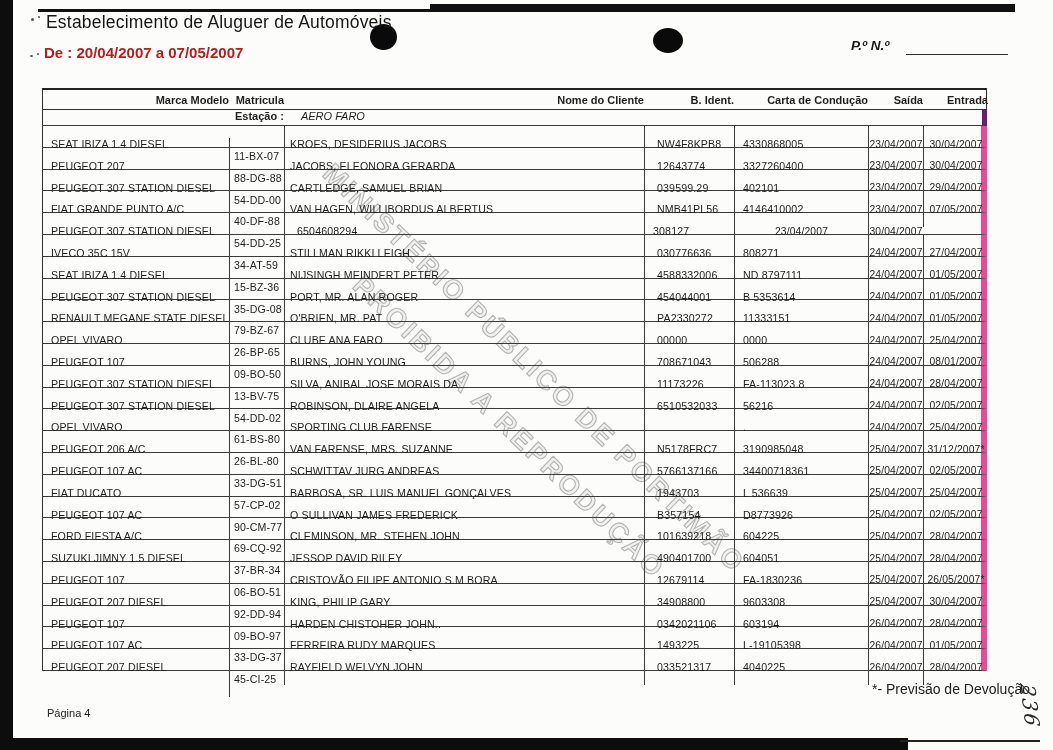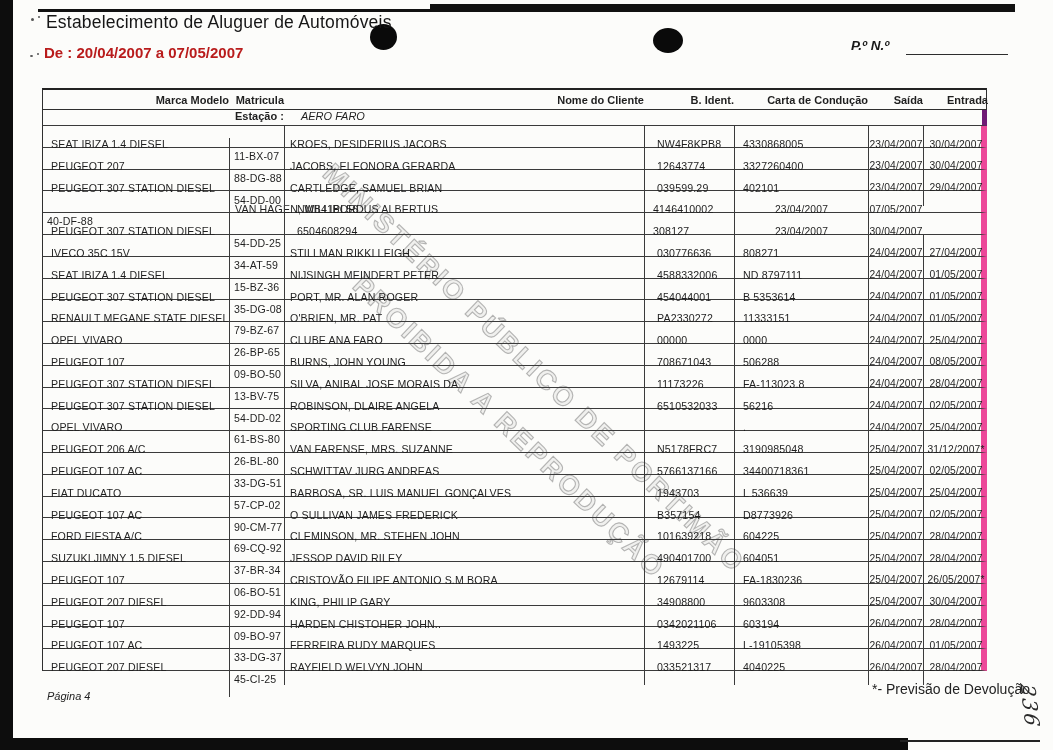--- a/index.html
+++ b/index.html
@@ -56,21 +56,21 @@
   .row .cell{height:100%;display:flex;align-items:center;overflow:visible;}
   .row .cell + .cell{border-left:1px solid #3a3a3a;}
   .c0{padding-left:8px;}
   .c1{padding-left:4px;margin-top:24px;}
   .c2{padding-left:5px;}
   .c3{padding-left:12px;}
   .c4{padding-left:8px;}
   .c5,.c6{justify-content:center;font-size:10.3px;padding-left:0;}
 
   
-  .page-label{position:absolute;left:47px;top:690px;font-size:11px;font-style:italic;color:#222;}
+  .page-label{position:absolute;left:47px;top:707px;font-size:11px;color:#222;}
   .footnote{position:absolute;left:872px;top:681px;font-size:14px;color:#222;}
   .handwritten{
     position:absolute;left:1008px;top:694px;font-size:20px;font-style:italic;color:#2a2a2a;
     transform:rotate(83deg) skewX(-12deg);transform-origin:center;letter-spacing:2px;
     font-family:"DejaVu Serif",serif;
   }
 </style>
 </head>
 <body>
 
@@ -132,20 +132,21 @@
         <div class="grid row">
           <div class="cell c0">PEUGEOT 307 STATION DIESEL</div>
           <div class="cell c1">54-DD-00</div>
           <div class="cell c2">CARTLEDGE, SAMUEL BRIAN</div>
           <div class="cell c3">039599.29</div>
           <div class="cell c4">402101</div>
           <div class="cell c5">23/04/2007</div>
           <div class="cell c6">29/04/2007</div>
         </div>
         <div class="grid row">
+          <div class="cell c0">FIAT GRANDE PUNTO A/C</div>
           <div class="cell c1">40-DF-88</div>
           <div class="cell c2">VAN HAGEN, WILLIBORDUS ALBERTUS</div>
           <div class="cell c3">NMB41PL56</div>
           <div class="cell c4">4146410002</div>
           <div class="cell c5">23/04/2007</div>
           <div class="cell c6">07/05/2007</div>
         </div>
         <div class="grid row">
           <div class="cell c0">PEUGEOT 307 STATION DIESEL</div>
           <div class="cell c1">54-DD-25</div>
@@ -199,21 +200,21 @@
           <div class="cell c5">24/04/2007</div>
           <div class="cell c6">25/04/2007</div>
         </div>
         <div class="grid row">
           <div class="cell c0">PEUGEOT 107</div>
           <div class="cell c1">09-BO-50</div>
           <div class="cell c2">BURNS, JOHN YOUNG</div>
           <div class="cell c3">708671043</div>
           <div class="cell c4">506288</div>
           <div class="cell c5">24/04/2007</div>
-          <div class="cell c6">08/05/2007</div>
+          <div class="cell c6">08/01/2007</div>
         </div>
         <div class="grid row">
           <div class="cell c0">PEUGEOT 307 STATION DIESEL</div>
           <div class="cell c1">13-BV-75</div>
           <div class="cell c2">SILVA, ANIBAL JOSE MORAIS DA</div>
           <div class="cell c3">11173226</div>
           <div class="cell c4">FA-113023.8</div>
           <div class="cell c5">24/04/2007</div>
           <div class="cell c6">28/04/2007</div>
         </div>

